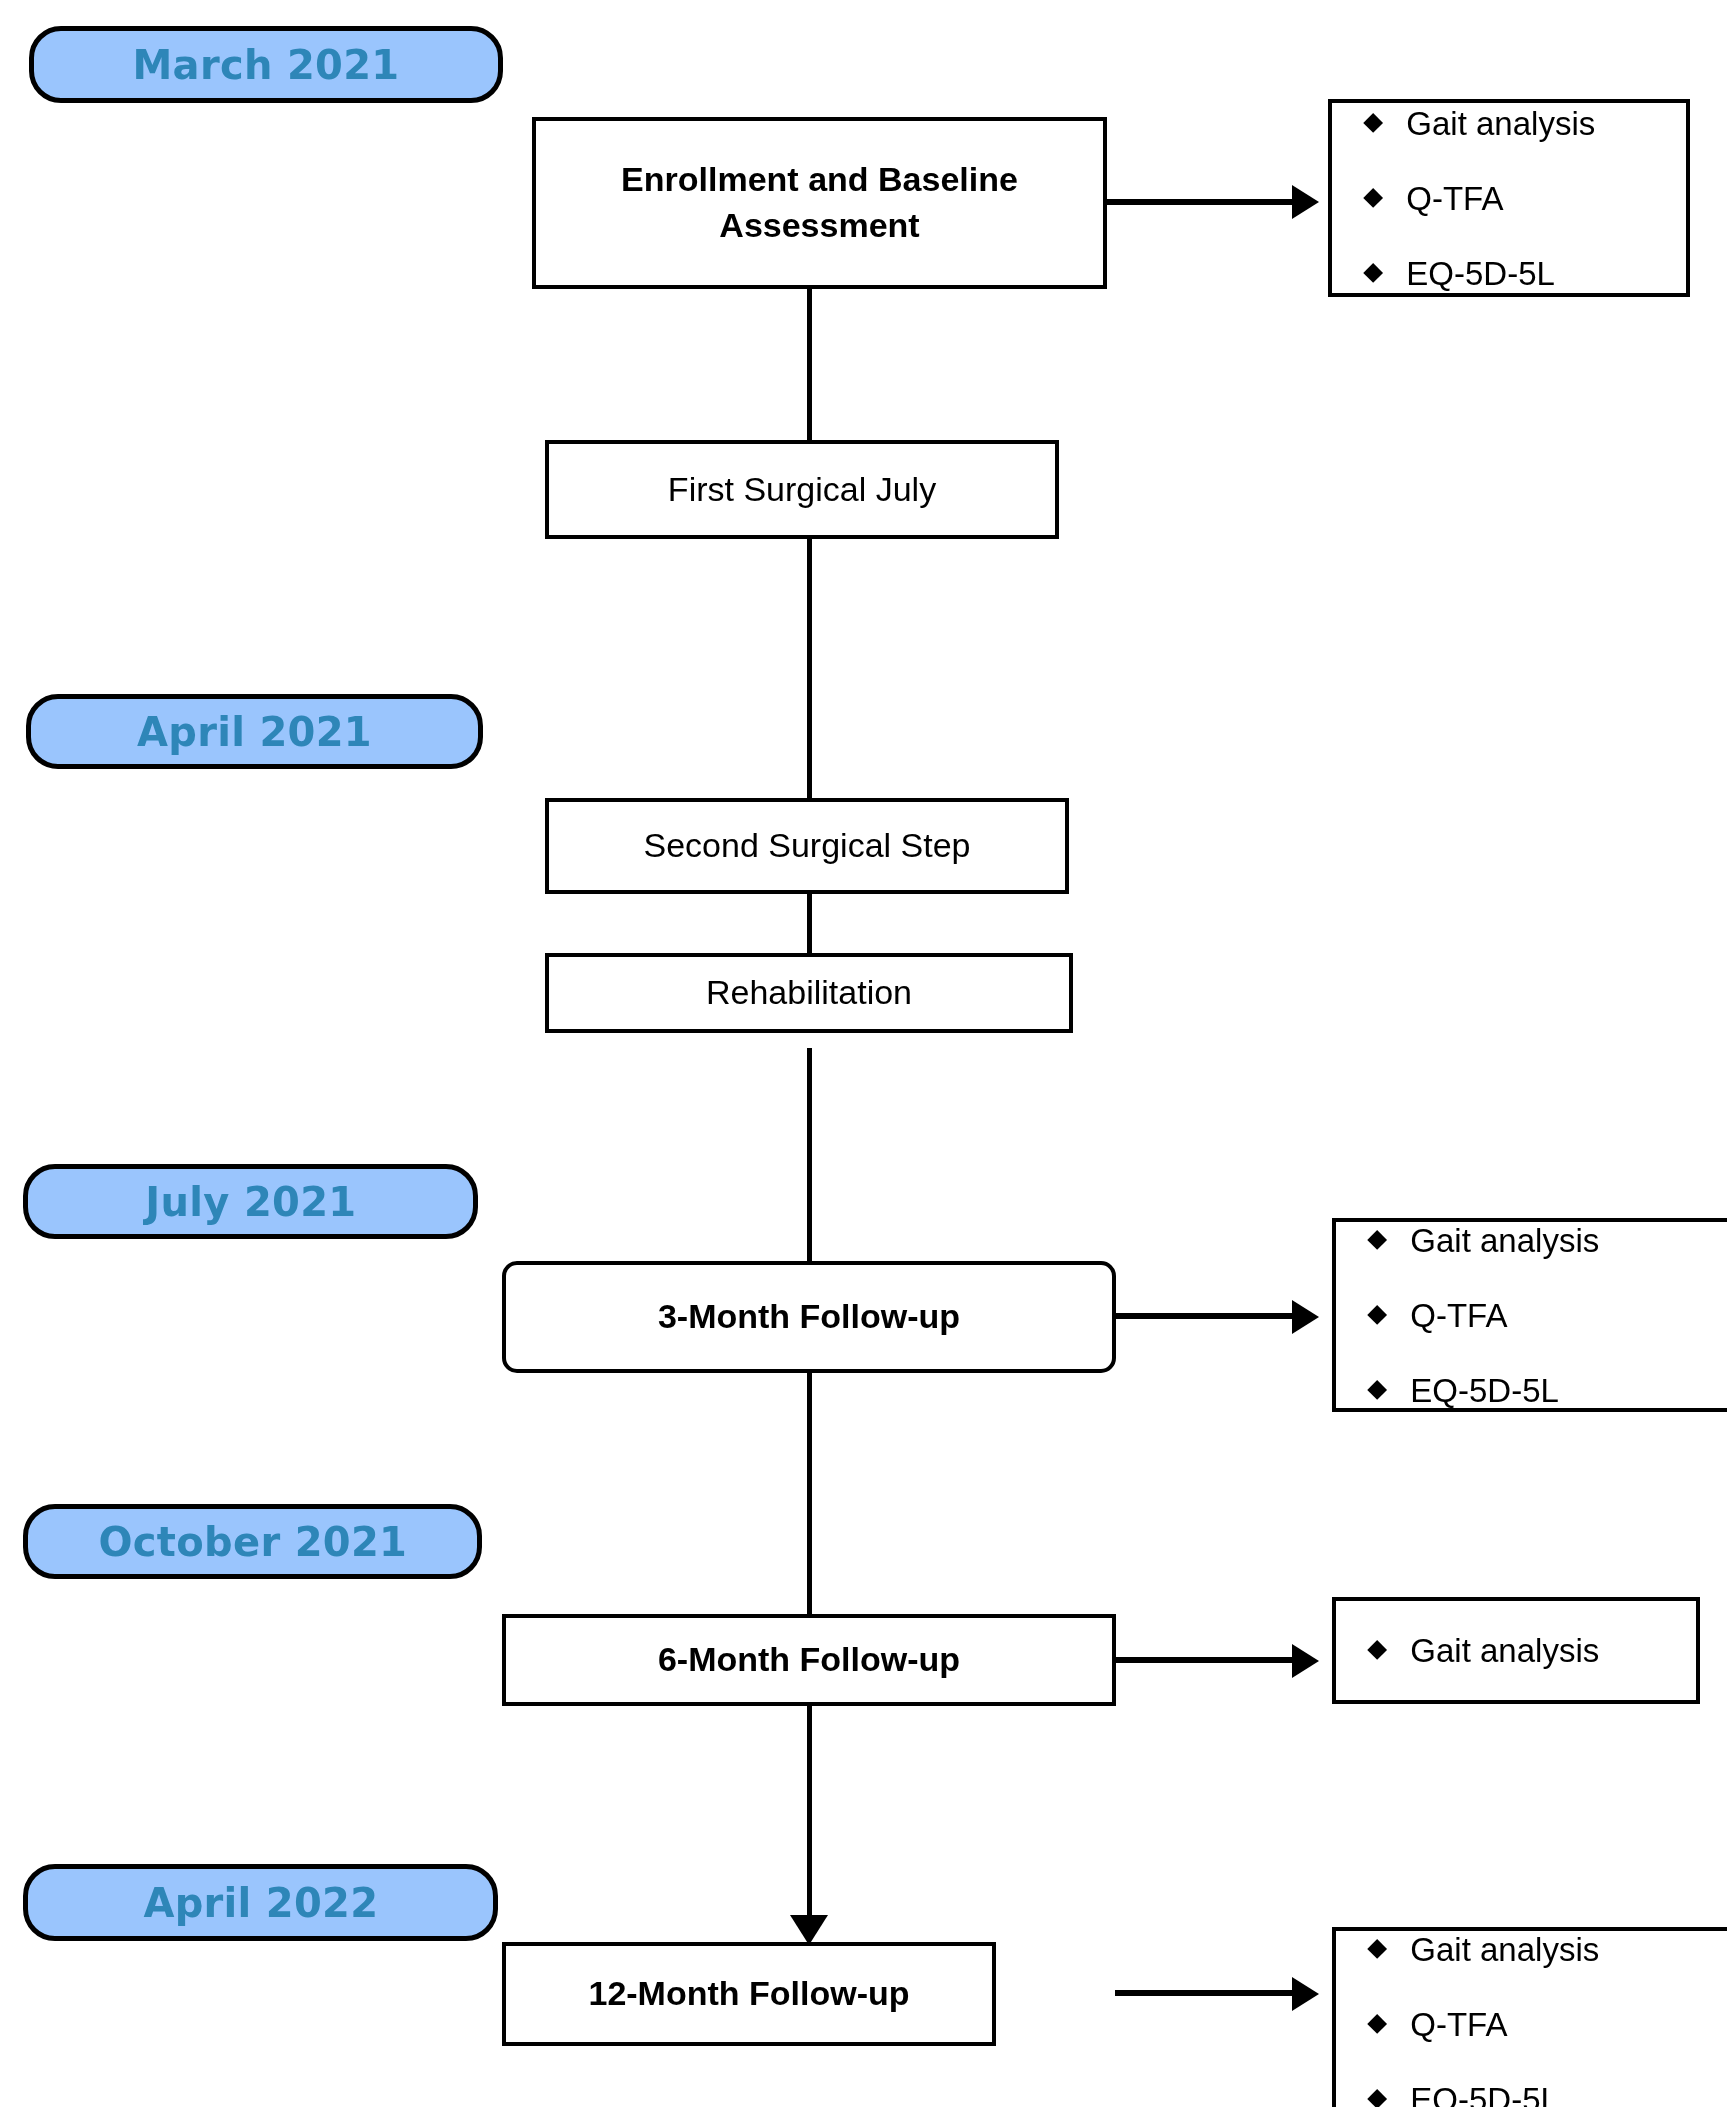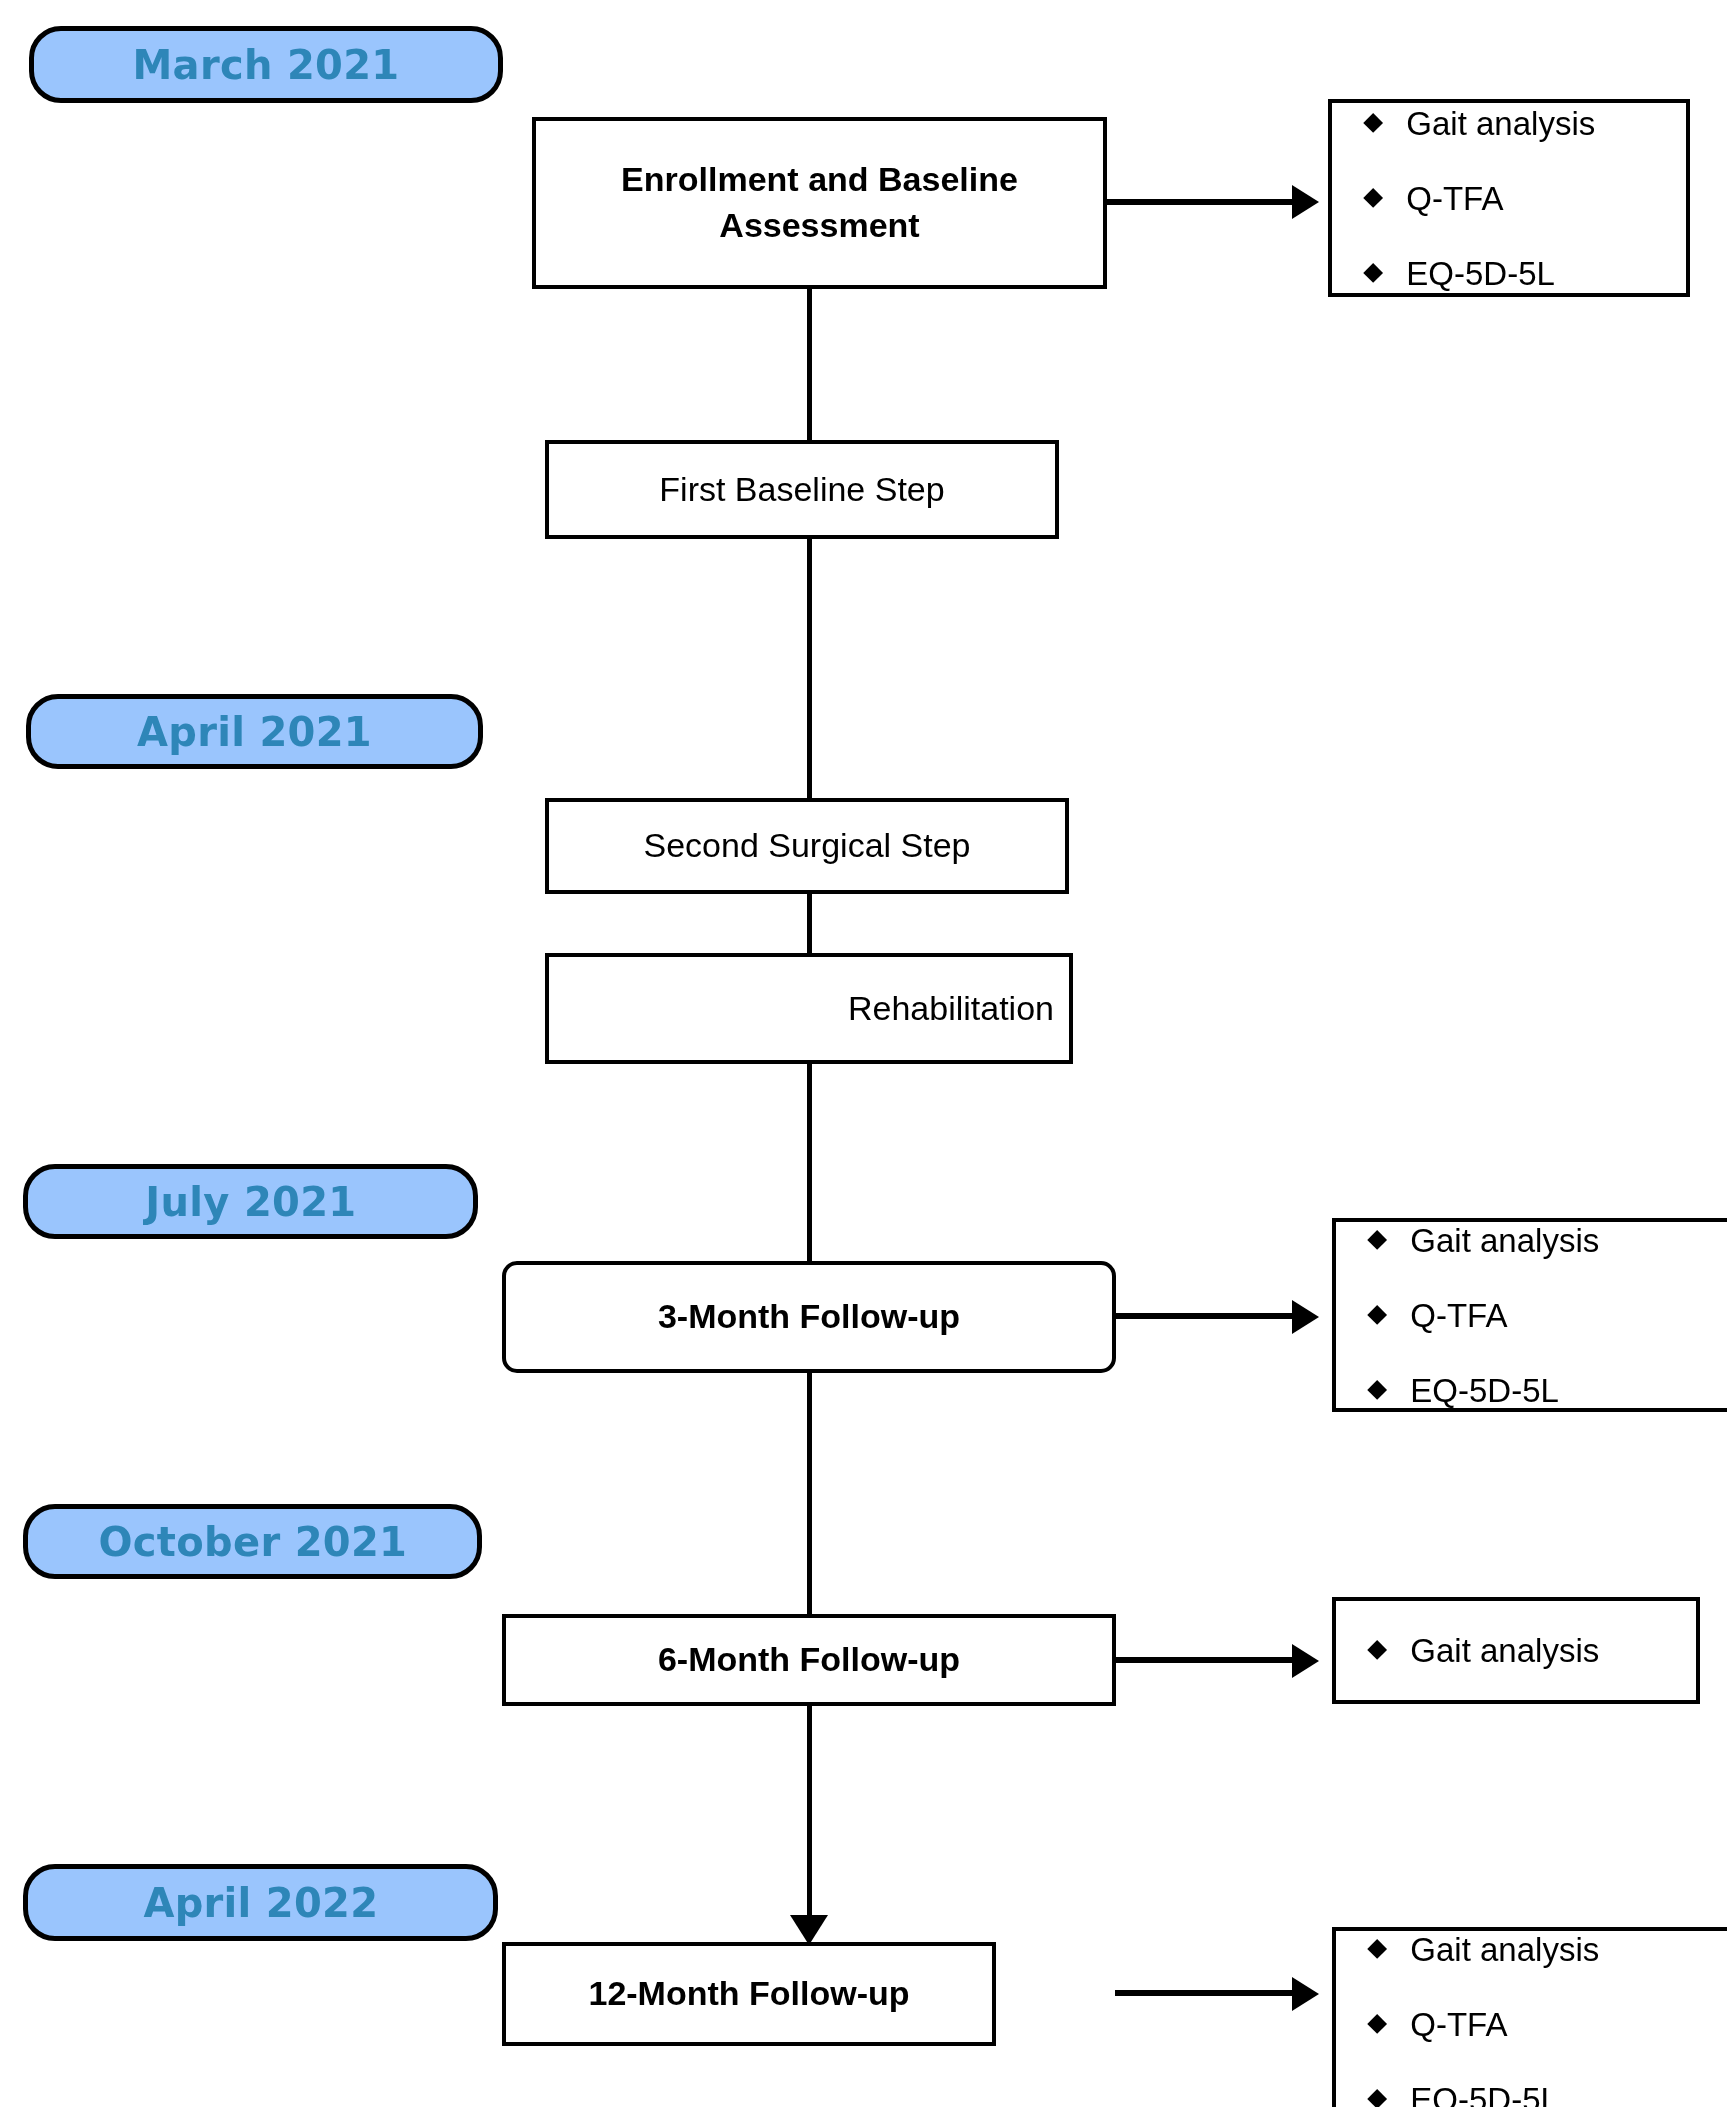--- a/index.html
+++ b/index.html
@@ -150,28 +150,28 @@
   <div class="v-line" style="left:807px; top:1370px; height:247px;"></div>
 
   <div class="v-line" style="left:807px; top:1704px; height:215px;"></div>
   <div class="arrow-down" style="left:790px; top:1915px;"></div>
 
   <div class="node-box bold" style="left:532px; top:117px; width:575px; height:172px;">
     <span>Enrollment and Baseline Assessment</span>
   </div>
 
   <div class="node-box" style="left:545px; top:440px; width:514px; height:99px;">
-    <span>First Baseline Step</span>
+    <span>First Surgical July</span>
   </div>
 
   <div class="node-box" style="left:545px; top:798px; width:524px; height:96px;">
     <span>Second Surgical Step</span>
   </div>
 
-  <div class="node-box" style="left:545px; top:953px; width:528px; height:111px;justify-content:flex-end;">
+  <div class="node-box" style="left:545px; top:953px; width:528px; height:80px;">
     <span>Rehabilitation</span>
   </div>
 
   <div class="node-box bold" style="left:502px; top:1261px; width:614px; height:112px;border-radius:15px;">
     <span>3-Month Follow-up</span>
   </div>
 
   <div class="node-box bold" style="left:502px; top:1614px; width:614px; height:92px;">
     <span>6-Month Follow-up</span>
   </div>

